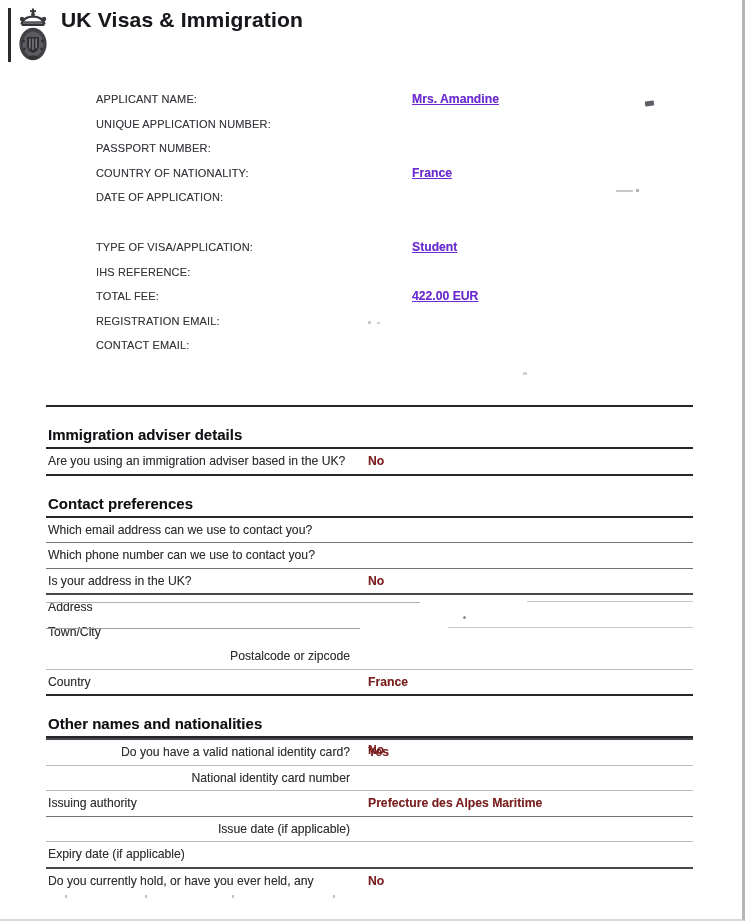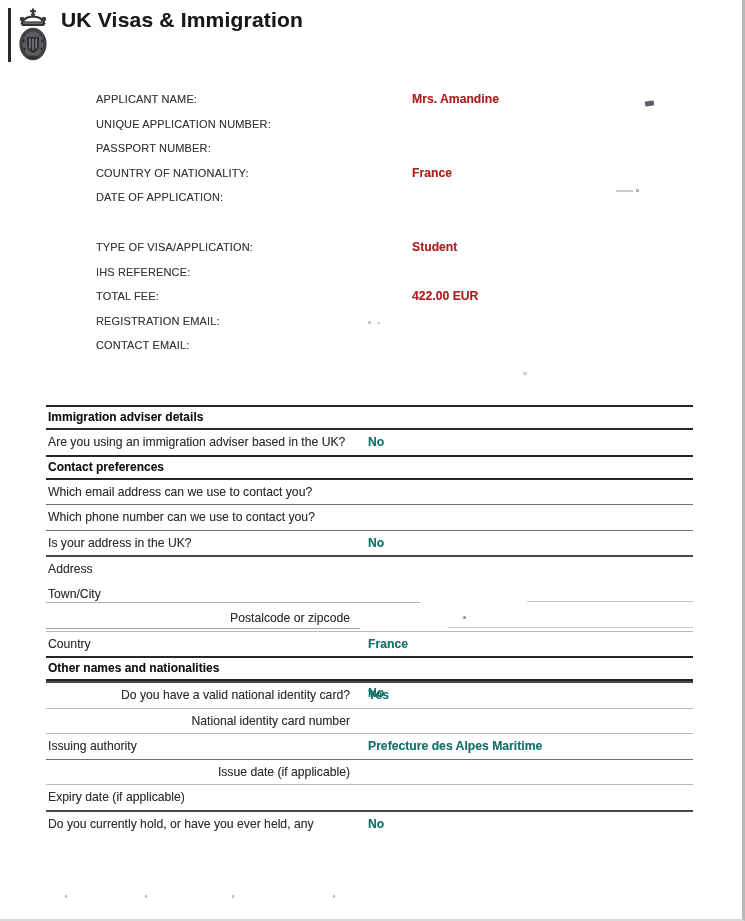--- a/index.html
+++ b/index.html
@@ -20,32 +20,32 @@
   .header-bar { width:3px; height:54px; background:#2b2b2e; }
   .crest { width:34px; height:54px; margin-left:5px; }
   .title { margin-left:11px; font-size:21px; font-weight:bold; color:#17181c; letter-spacing:0.2px; }
 
   
   .sum-block { position:absolute; left:52px; width:640px; }
   .block1 { top:87px; }
   .block2 { top:235px; }
   .sum-row { height:24.6px; line-height:24.6px; display:flex; }
   .sum-label { width:316px; font-size:11px; color:#33363b; letter-spacing:0.15px;margin-left:44px; }
-  .sum-value { font-size:12.2px; font-weight:bold; color:#b91c1c; }
+  .sum-value { font-size:12.2px; font-weight:bold; color:#6d28d9;text-decoration:underline; }
 
   
   .qa { position:absolute; left:46px; top:405px; width:647px; }
   .sec-header {
     border-top:2px solid #26262a; border-bottom:2px solid #26262a;
-    padding:3px 2px 4px 2px;
-    font-size:12px; font-weight:bold; color:#101114;
+    padding:19px 2px 4px 2px;
+    font-size:15px; font-weight:bold; color:#101114;
   }
   .qa-row { position:relative; padding-left:2px; line-height:24.5px; font-size:12.2px; color:#2d2f33; }
   .qa-q { max-width:302px; }
-  .qa-a { position:absolute; left:322px; top:0; line-height:24.5px; font-size:12.2px; font-weight:bold; color:#0f766e; white-space:nowrap; }
+  .qa-a { position:absolute; left:322px; top:0; line-height:24.5px; font-size:12.2px; font-weight:bold; color:#7f1d1d; white-space:nowrap; }
   .div-light { border-bottom:1px solid #b9babc;text-align:right; }
   .div-med   { border-bottom:1px solid #707175; }
   .div-dark  { border-bottom:2px solid #47484b; }
   .div-none  { }
 
   
   .art { position:absolute; pointer-events:none; }
 </style>
 </head>
 <body>

